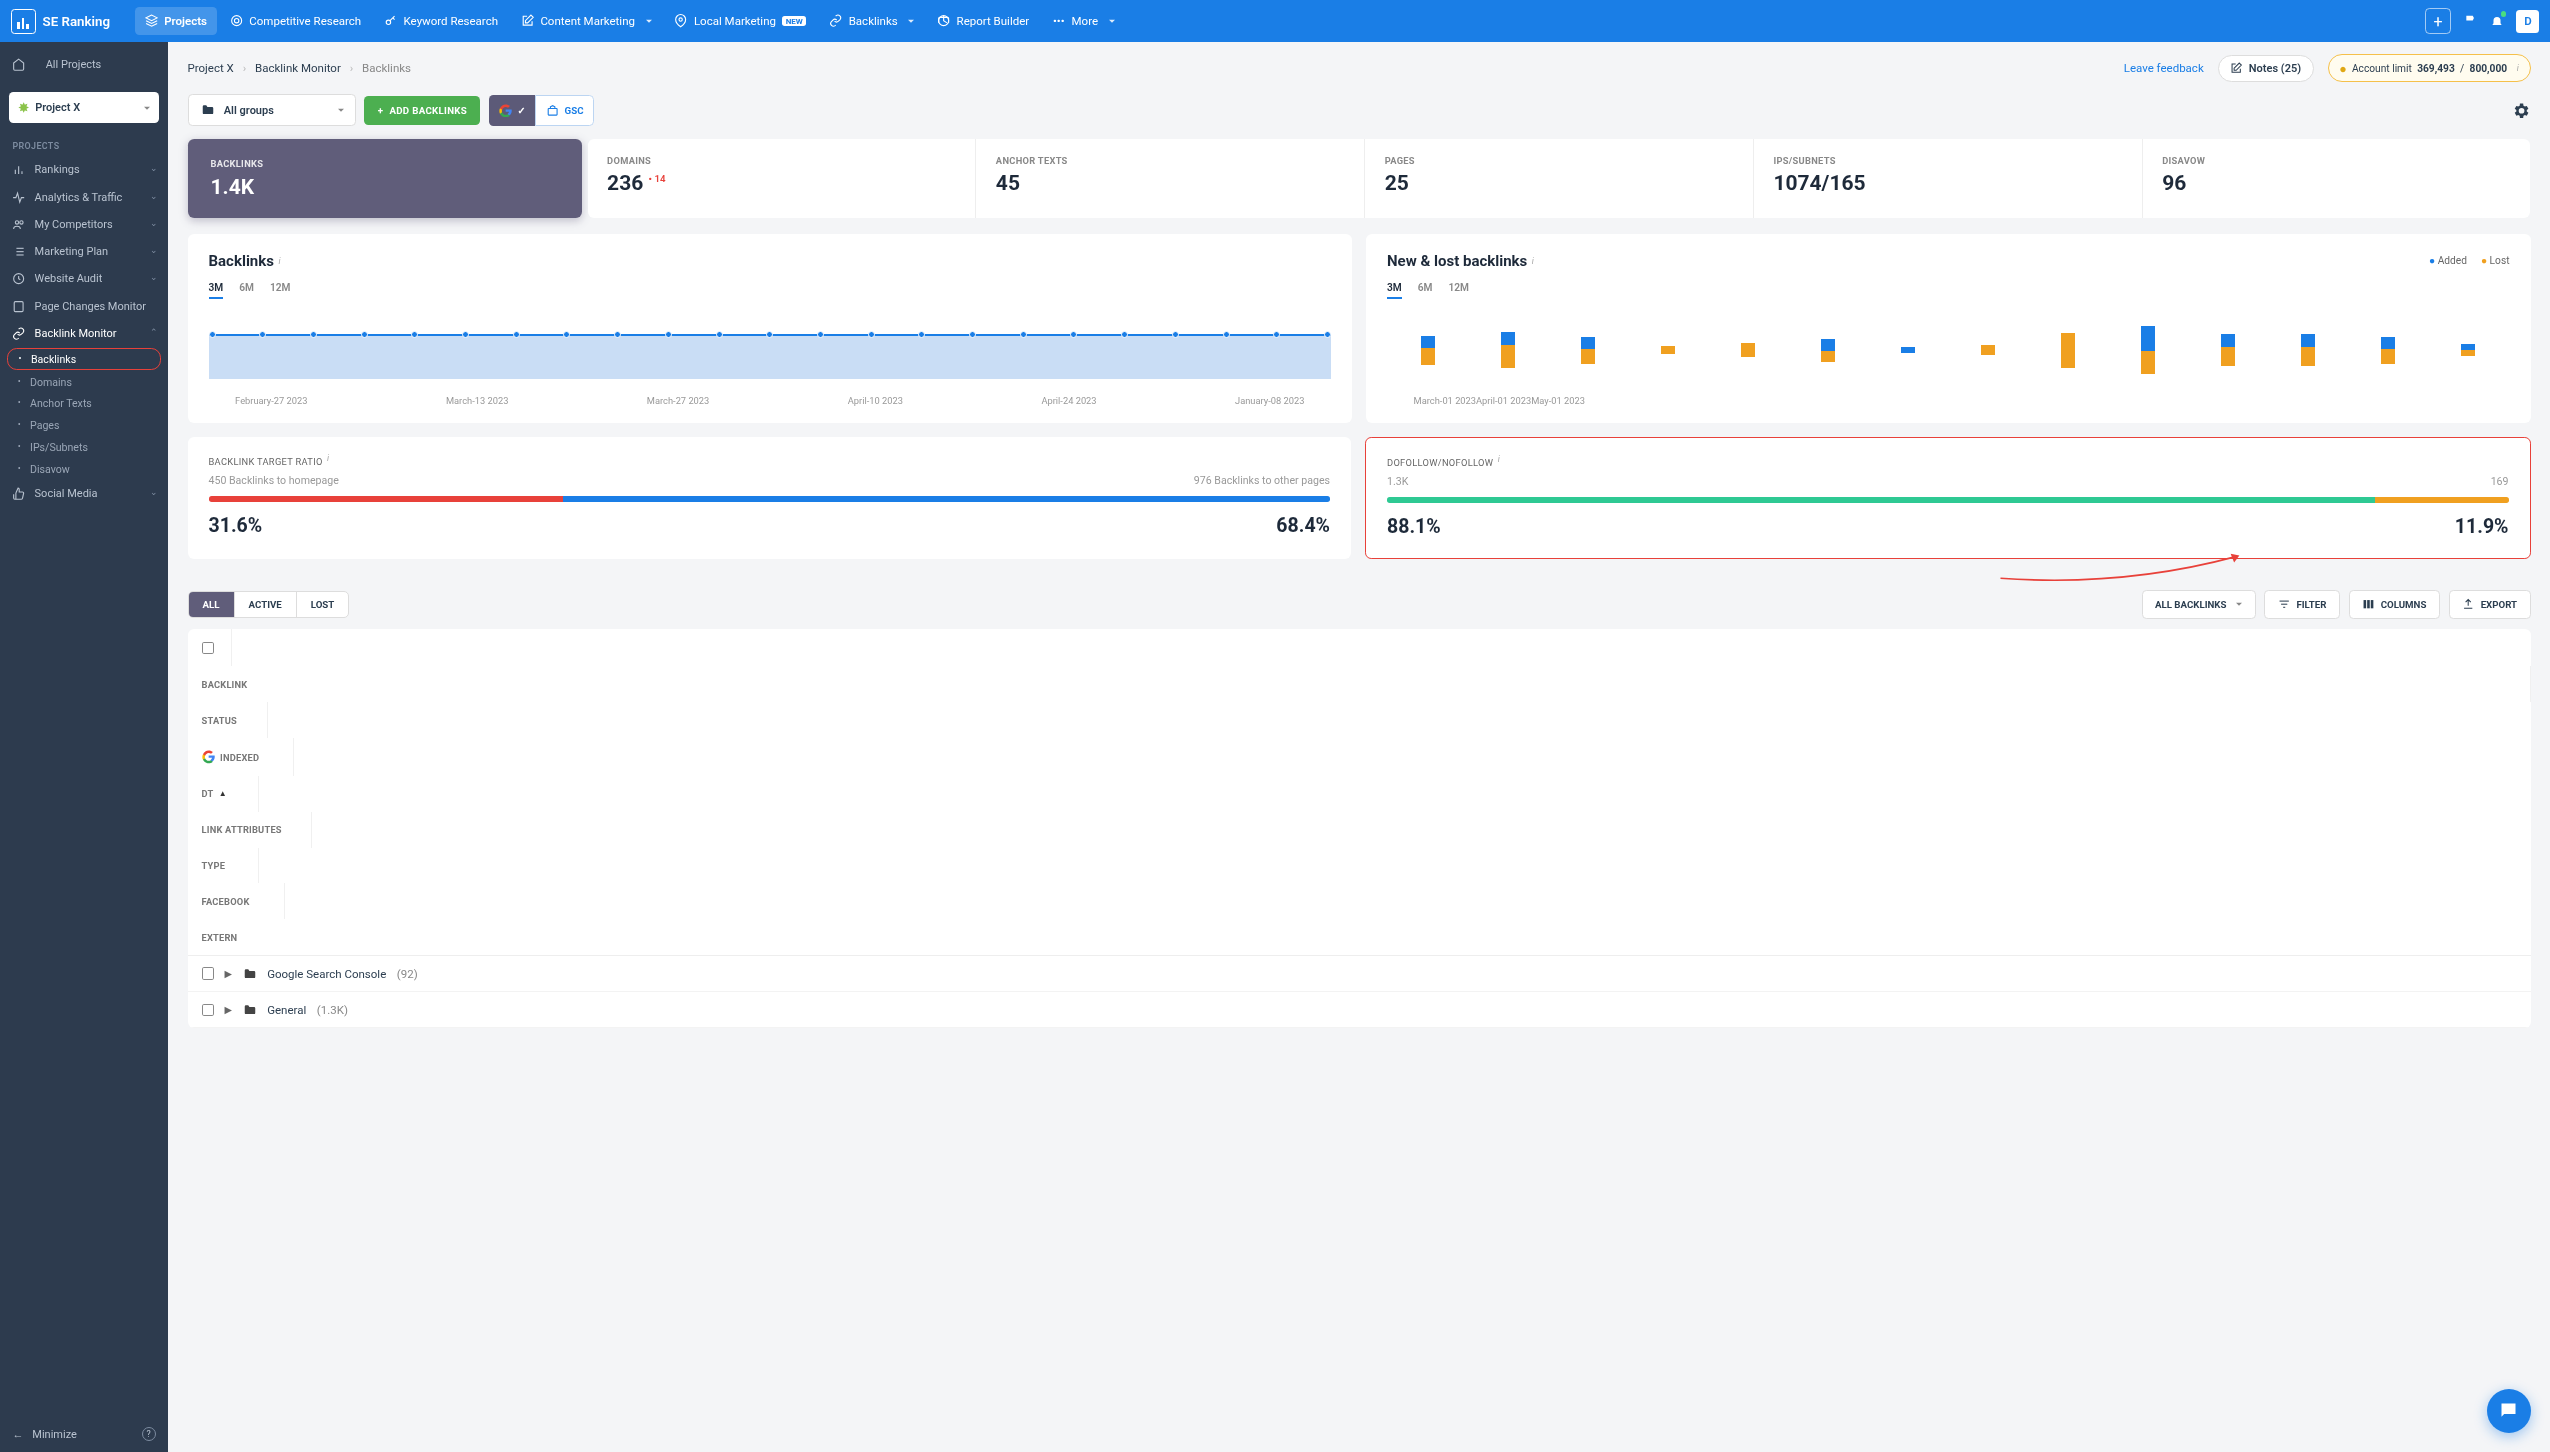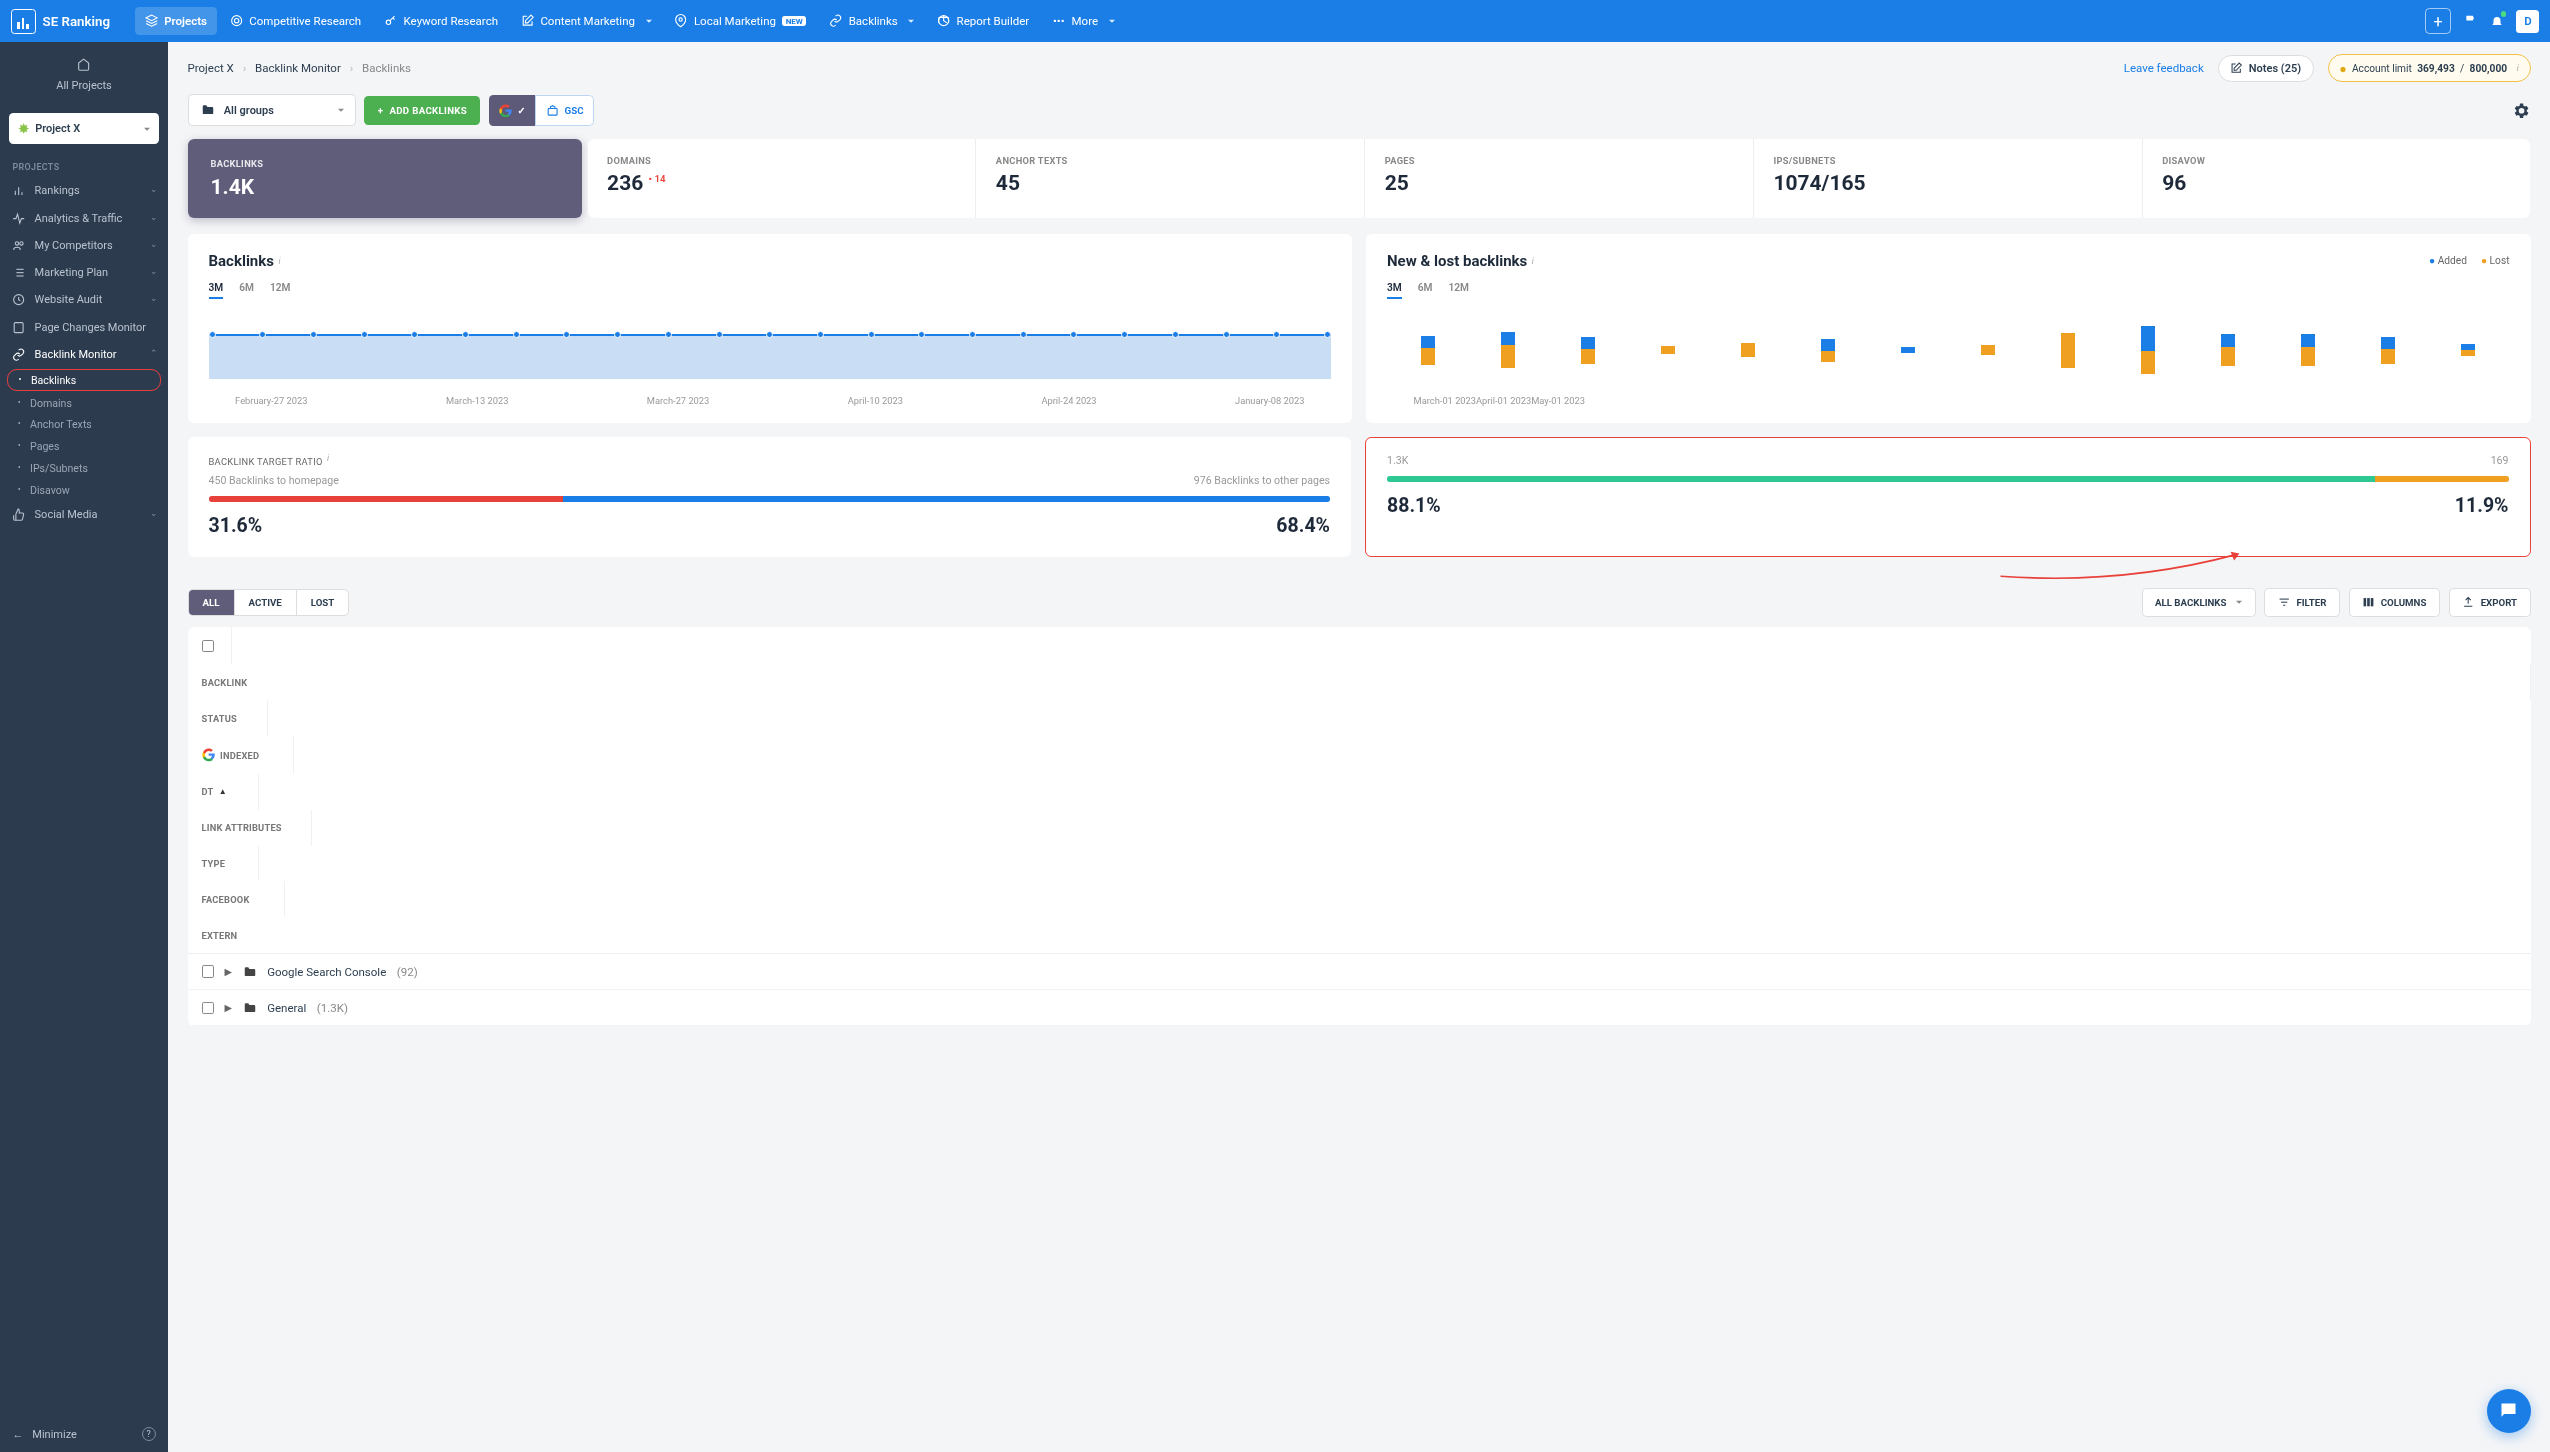--- a/index.html
+++ b/index.html
@@ -18,21 +18,21 @@
 .badge-new { background: white; color: #1a7ee6; font-size: 8px; font-weight: 700; padding: 0.9px 3.5px; border-radius: 2.7px; }
 .nav-right { margin-left: auto; display: flex; align-items: center; gap: 12.4px; }
 .plus-btn { width: 26.6px; height: 26.6px; border: 1.3px solid rgba(255,255,255,0.6); border-radius: 4.4px; display: flex; align-items: center; justify-content: center; font-size: 16px; cursor: pointer; }
 .avatar-sq { width: 23px; height: 23px; background: white; color: #1a7ee6; border-radius: 3.5px; display: flex; align-items: center; justify-content: center; font-weight: 600; font-size: 11.5px; }
 .flag-ic, .bell-ic { width: 14px; height: 14px; position: relative; cursor: pointer; }
 .bell-ic::after { content:""; position:absolute; top:-2.7px; right:-1.8px; width:5.3px; height:5.3px; background:#4ade80; border-radius:50%; }
 
 .layout { display: flex; height: calc(100vh - 42px); }
 .sidebar { width: 168px; background: #2d3b4e; color: #b9c3d0; display: flex; flex-direction: column; font-size: 11px; }
 .side-top { padding: 10.6px 12.4px; }
-.side-top a { color: #b9c3d0; text-decoration: none; display: flex; align-items: center; gap: 8px; padding: 5.3px 0; flex-direction: column; }
+.side-top a { color: #b9c3d0; text-decoration: none; display: flex; align-items: center; gap: 20px; padding: 5.3px 0; }
 .project-sel { background: white; color: #2c3e50; margin: 5.3px 8.9px 10.6px; padding: 8px 9.7px; border-radius: 4.4px; display: flex; align-items: center; gap: 6.2px; font-weight: 600; font-size: 11px; position: relative; cursor: pointer; }
 .proj-ico { color: #8bc34a; font-size: 12.4px; }
 .project-sel::after { content:""; position:absolute; right:8.9px; border:3.5px solid transparent; border-top-color:#888; transform:translateY(1.8px); }
 .side-label { padding: 7px 12.4px 5.3px; font-size: 8.9px; letter-spacing: 0.4px; color: #7d8ca0; font-weight: 600; }
 .side-item { display: flex; align-items: flex-start; gap: 8.9px; padding: 7px 12.4px; cursor: pointer; position: relative; }
 .side-item.expanded { color: #fff; }
 .side-item .chev { position: absolute; right: 10.6px; font-size: 8.9px; color: #7d8ca0; }
 .side-ico { width: 13.3px; height: 13.3px; display: inline-flex; align-items: center; justify-content: center; flex-shrink: 0; }
 .sub-items { }
 .sub-item { padding: 4.4px 12.4px 4.4px 30px; font-size: 10.6px; color: #9aa6b6; cursor: pointer; position: relative; }
@@ -597,20 +597,21 @@
         <div class="ratio-bar">
             <div class="seg1" id="tr1" style="width: 31.6%;"></div>
             <div class="seg2" style="flex:1"></div>
           </div>
         <div class="ratio-pct">
             <span>31.6%</span>
             <span>68.4%</span>
           </div>
       </div>
       <div class="ratio-card circled">
+        <div class="ratio-lbl"><span>DOFOLLOW/NOFOLLOW</span><span class="info-i">i</span></div>
         <div class="ratio-sub">
             <span>1.3K</span>
             <span>169</span>
           </div>
         <div class="ratio-bar gn">
             <div class="seg1" id="fr1" style="width: 88.1%;"></div>
             <div class="seg2" style="flex:1"></div>
           </div>
         <div class="ratio-pct">
             <span>88.1%</span>

